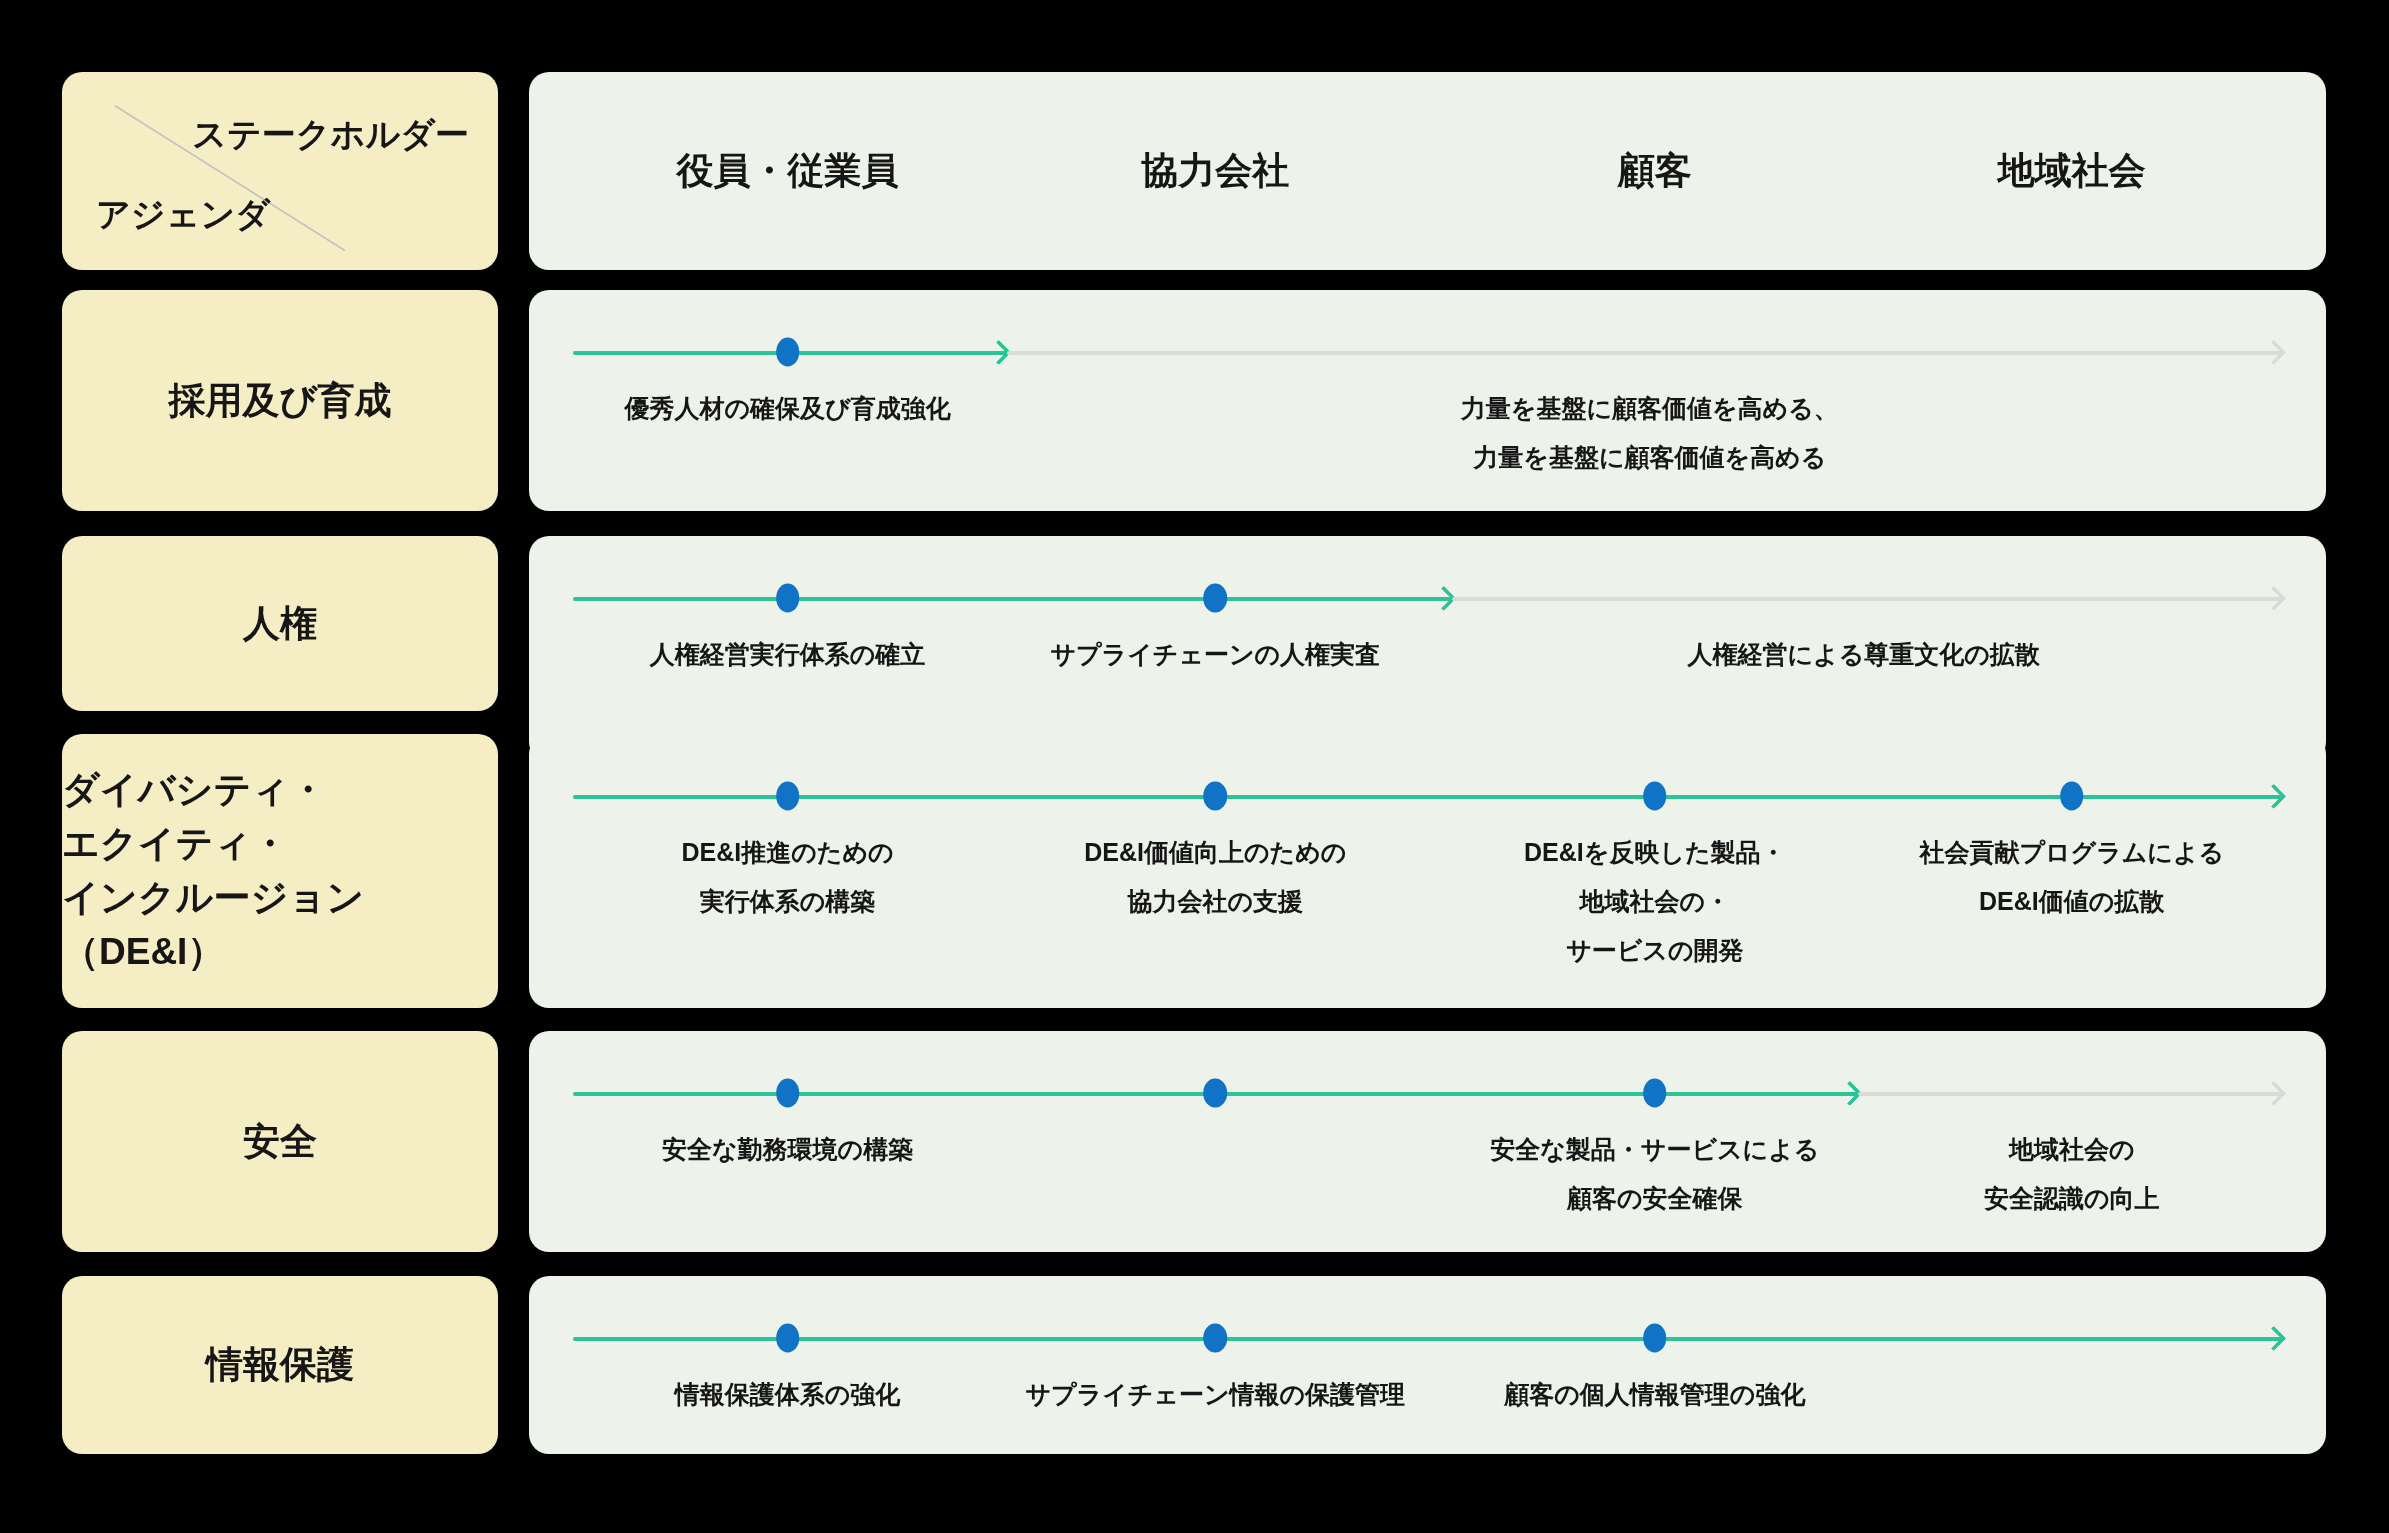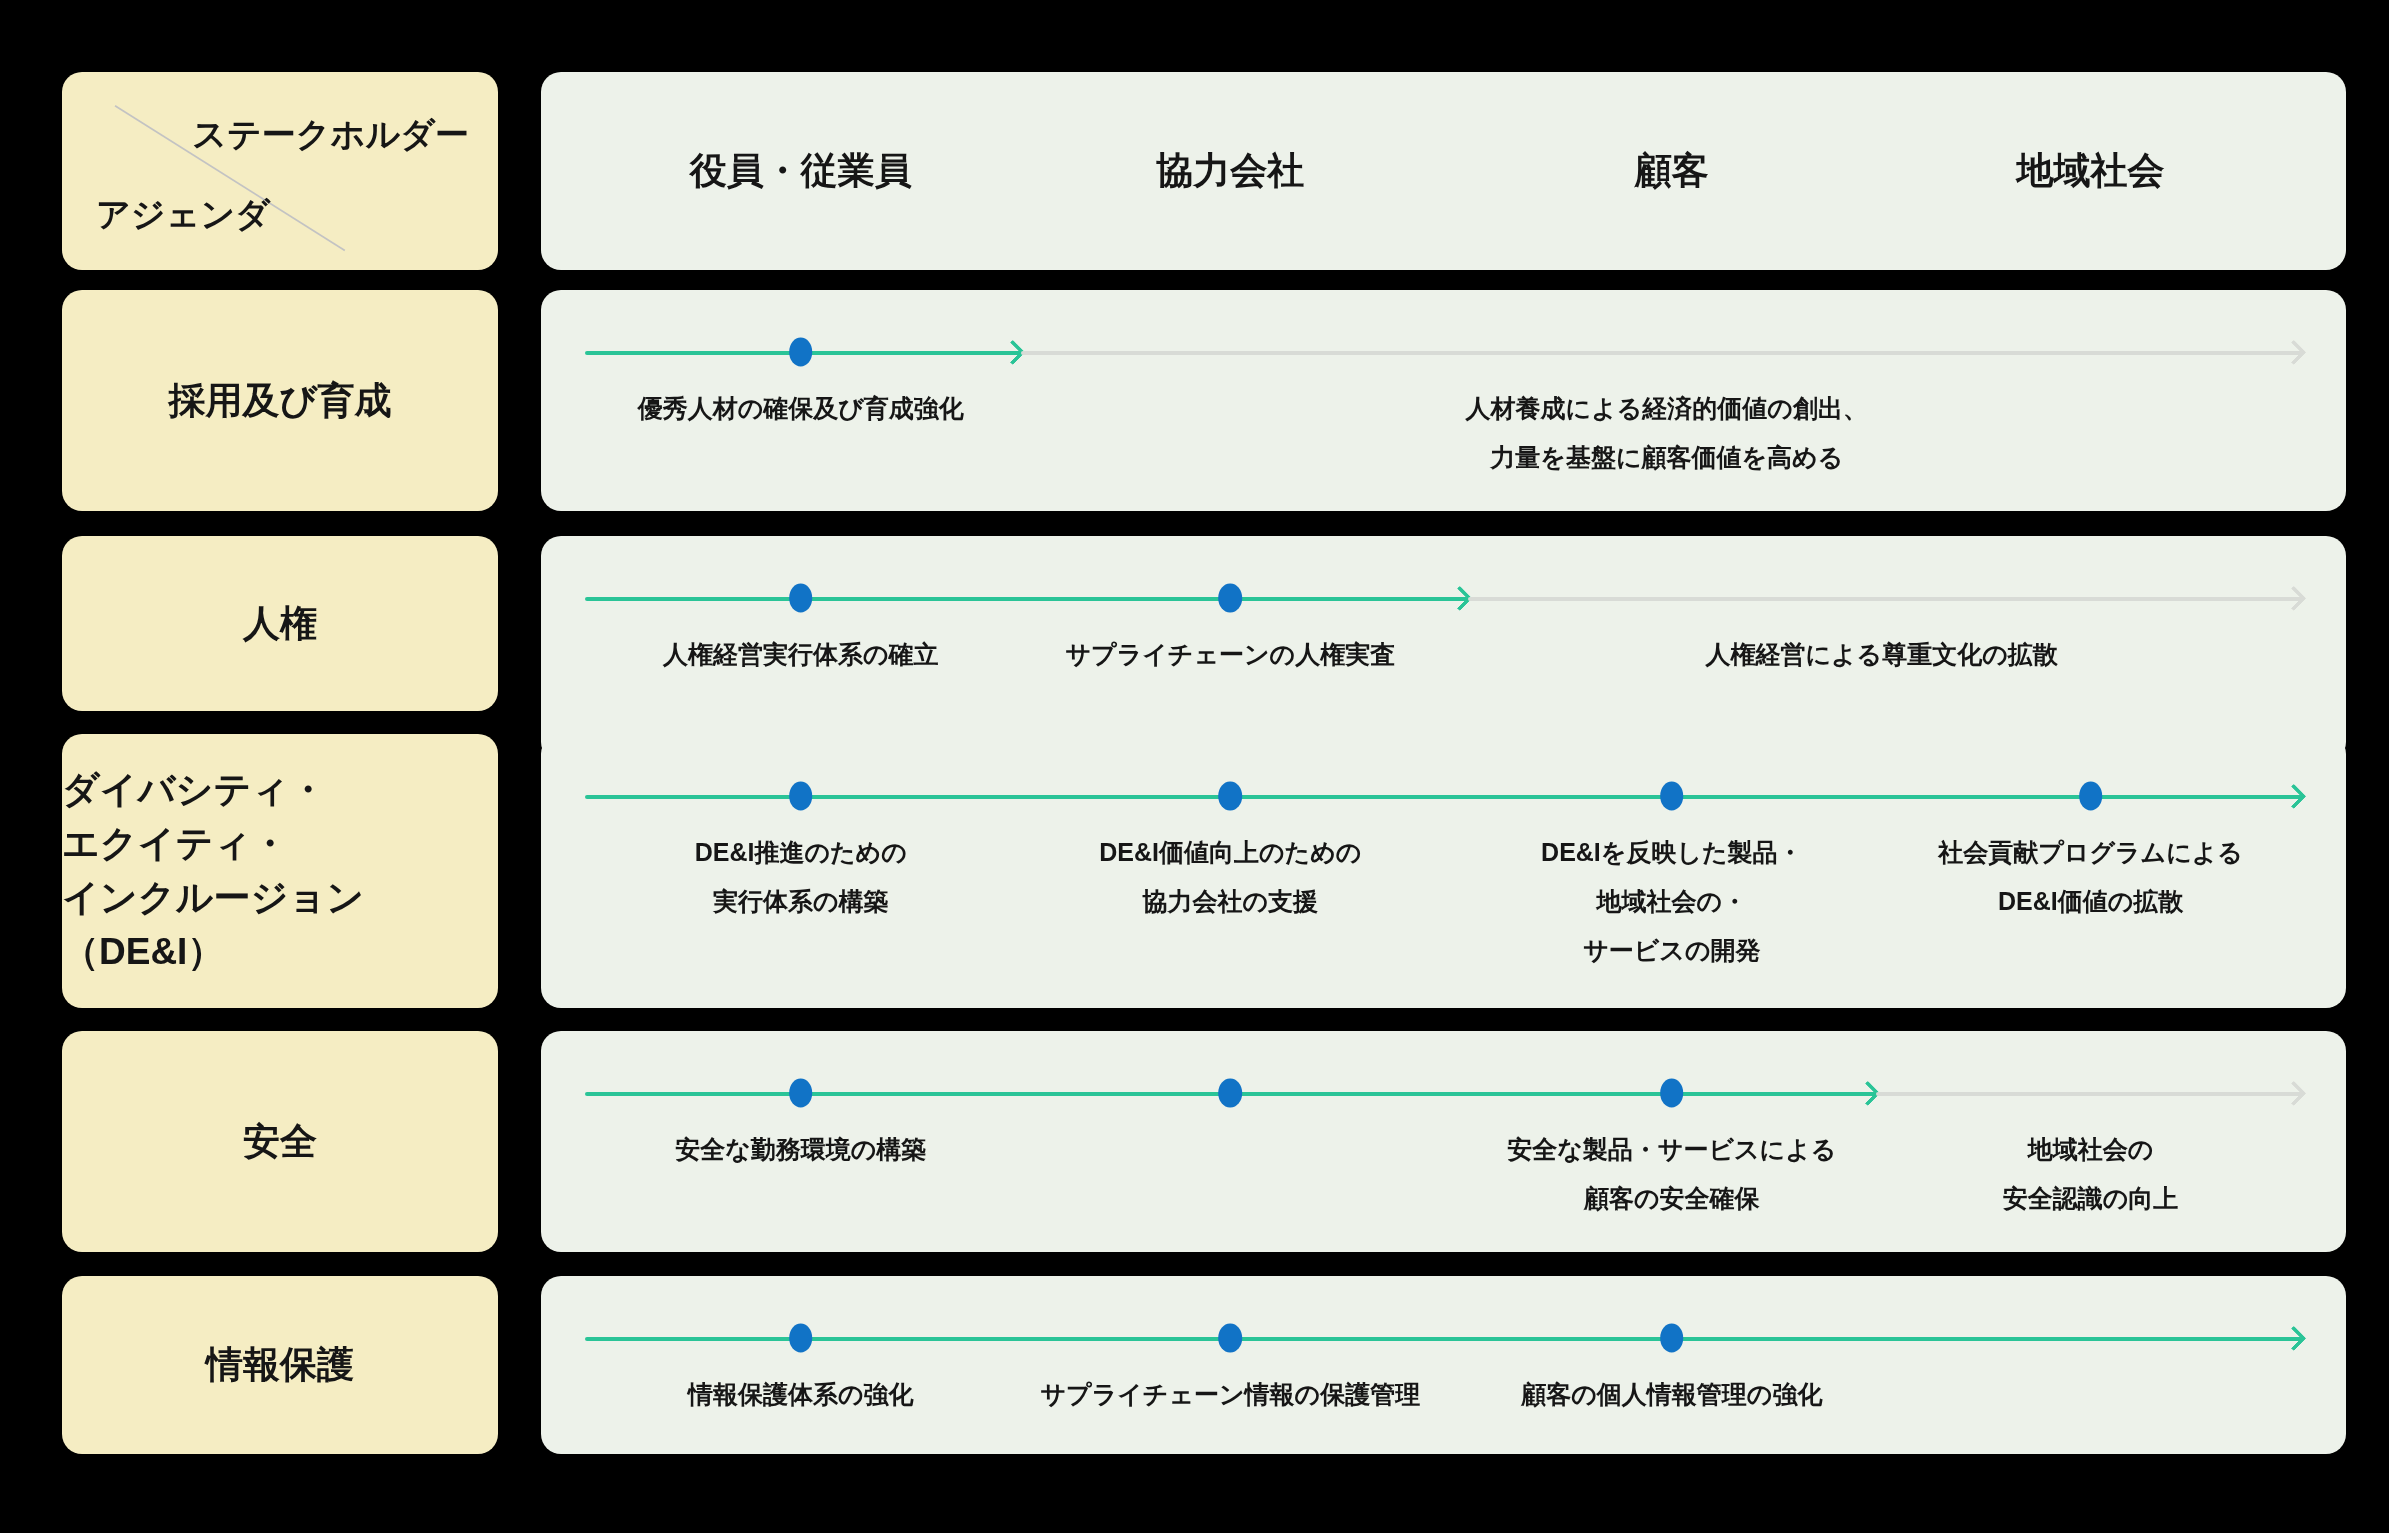--- a/index.html
+++ b/index.html
@@ -17,21 +17,21 @@
     width:2389px;height:1533px;
     background:var(--background);
     font-family:"Liberation Sans","DejaVu Sans",sans-serif;
     color:var(--text);
     position:relative;
     overflow:hidden;
   }
   .stage{position:absolute;inset:0;}
   .card{position:absolute;border-radius:20px;}
   .agenda-card{background:var(--agenda-card);left:62px;width:436px;}
-  .content-card{background:var(--content-card);left:541px;width:1797px;padding-left:8px;}
+  .content-card{background:var(--content-card);left:529px;width:1797px;}
 
   
   .corner-card{top:72px;height:198px;left:62px;width:436px;}
   .corner-card svg{position:absolute;inset:0;width:100%;height:100%;}
   .corner-top{position:absolute;top:40px;right:29px;font-size:34px;font-weight:700;}
   .corner-bottom{position:absolute;bottom:32px;left:34px;font-size:34px;font-weight:700;}
 
   
   .header-card{top:72px;height:198px;}
   .col-label{
@@ -89,21 +89,21 @@
   <div class="card content-card" style="top:290px;height:221px;">
     <div class="tl-line green" style="left:2.44%;width:24.18%;"></div>
     <span class="chev green" style="left:26.62%;"></span>
     <div class="tl-line gray" style="left:26.62%;width:70.94%;"></div>
     <span class="chev gray" style="left:97.56%;"></span>
     <span class="dot" style="left:14.39%;"></span>
     <div class="tl-text" style="left:14.39%;">
       <div>優秀人材の確保及び育成強化</div>
     </div>
     <div class="tl-text" style="left:62.37%;">
-      <div>人材養成による経済的価値の創出、</div>
+      <div>力量を基盤に顧客価値を高める、</div>
       <div>力量を基盤に顧客価値を高める</div>
     </div>
   </div>
 
   <div class="card agenda-card row-label" style="top:536px;height:175px;">
     <div class="lbl">人権</div>
   </div>
   <div class="card content-card" style="top:536px;height:226px;">
     <div class="tl-line green" style="left:2.44%;width:48.92%;"></div>
     <span class="chev green" style="left:51.36%;"></span>

